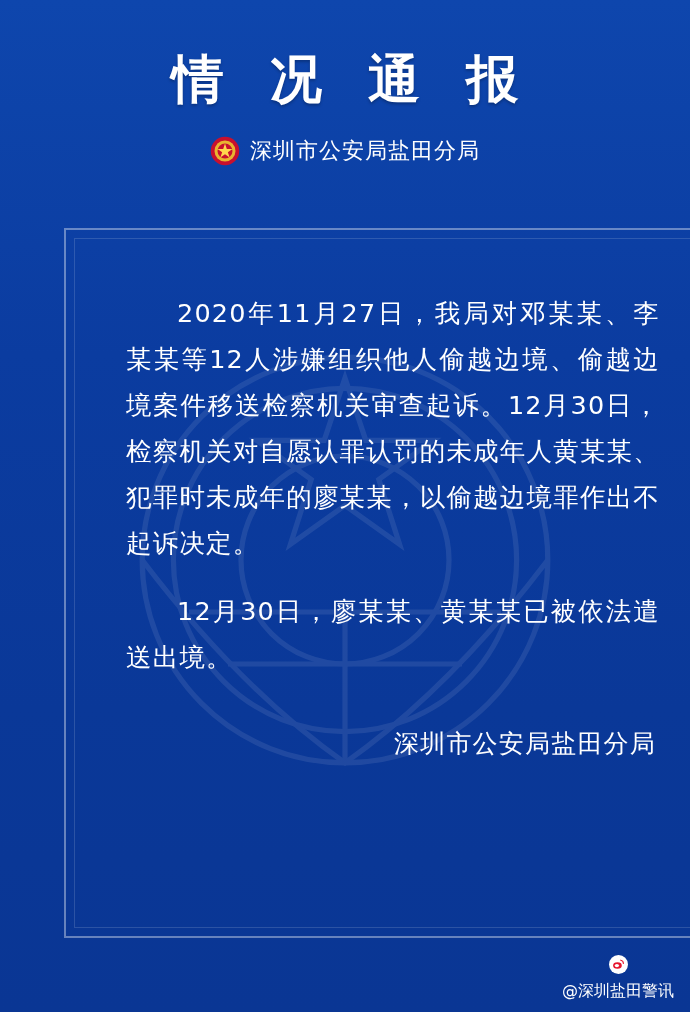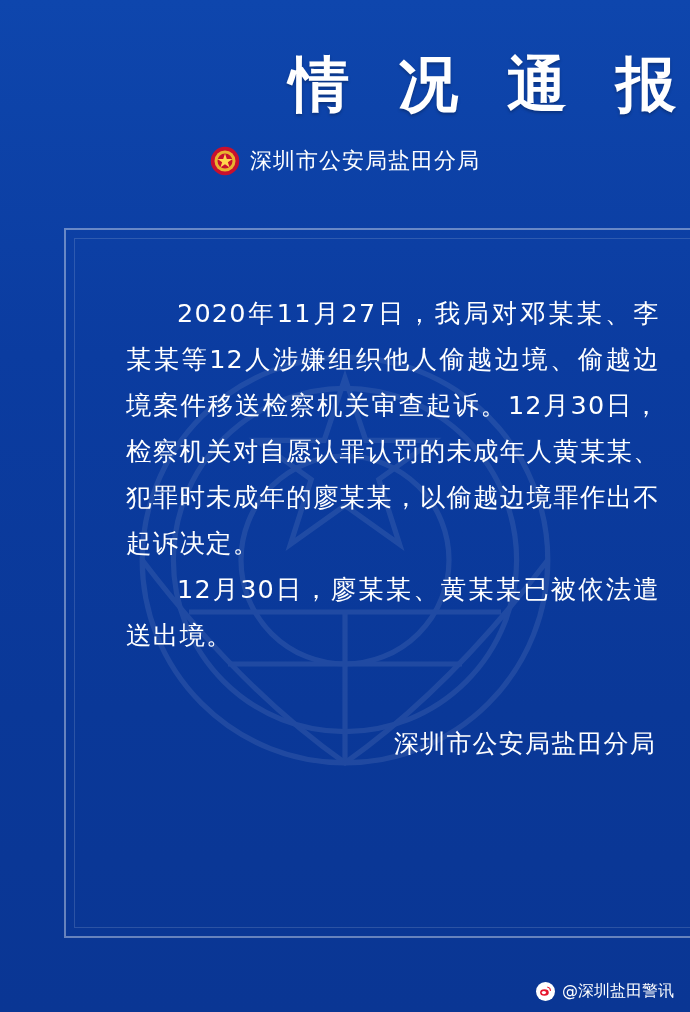--- a/index.html
+++ b/index.html
@@ -29,28 +29,27 @@
   }
   .watermark svg { display: block; width: 100%; height: 100%; }
 
   .header {
     position: relative;
     padding-top: 48px;
     text-align: center;
   }
   .title {
     color: #ffffff;
-    font-size: 60px;
+    font-size: 52px;
     font-weight: bold;
     letter-spacing: 14px;
     text-indent: 14px;
     line-height: 1.2;
     font-family: "DejaVu Sans", "Liberation Sans", sans-serif;
     text-shadow: 0 2px 3px rgba(0,0,0,0.25);
-    text-align: right;
   }
   .subhead {
     margin-top: 26px;
     display: flex;
     align-items: center;
     justify-content: center;
     gap: 10px;
   }
   .emblem-small {
     width: 30px;
@@ -94,21 +93,21 @@
     line-height: 46px;
     text-align: justify;
     text-justify: inter-ideograph;
     letter-spacing: 1.2px;
     font-family: "DejaVu Sans", "Liberation Sans", sans-serif;
   }
   .body-text p {
     margin: 0 0 0 0;
     text-indent: 2em;
   }
-  .body-text p + p { margin-top: 0; }
+  .body-text p + p { margin-top: 22px; }
 
   .signature {
     position: absolute;
     right: 56px;
     top: 492px;
     text-align: right;
     color: #ffffff;
     font-size: 25px;
     line-height: 44px;
     letter-spacing: 1.2px;
@@ -118,20 +117,21 @@
   .footer {
     position: absolute;
     right: 16px;
     bottom: 10px;
     display: flex;
     align-items: center;
     gap: 7px;
     color: #ffffff;
     font-size: 16px;
     font-family: "DejaVu Sans", "Liberation Sans", sans-serif;
+    flex-direction: column;
   }
   .weibo-icon {
     width: 19px;
     height: 19px;
     border-radius: 50%;
     background: #ffffff;
     display: flex;
     align-items: center;
     justify-content: center;
     flex: 0 0 auto;

